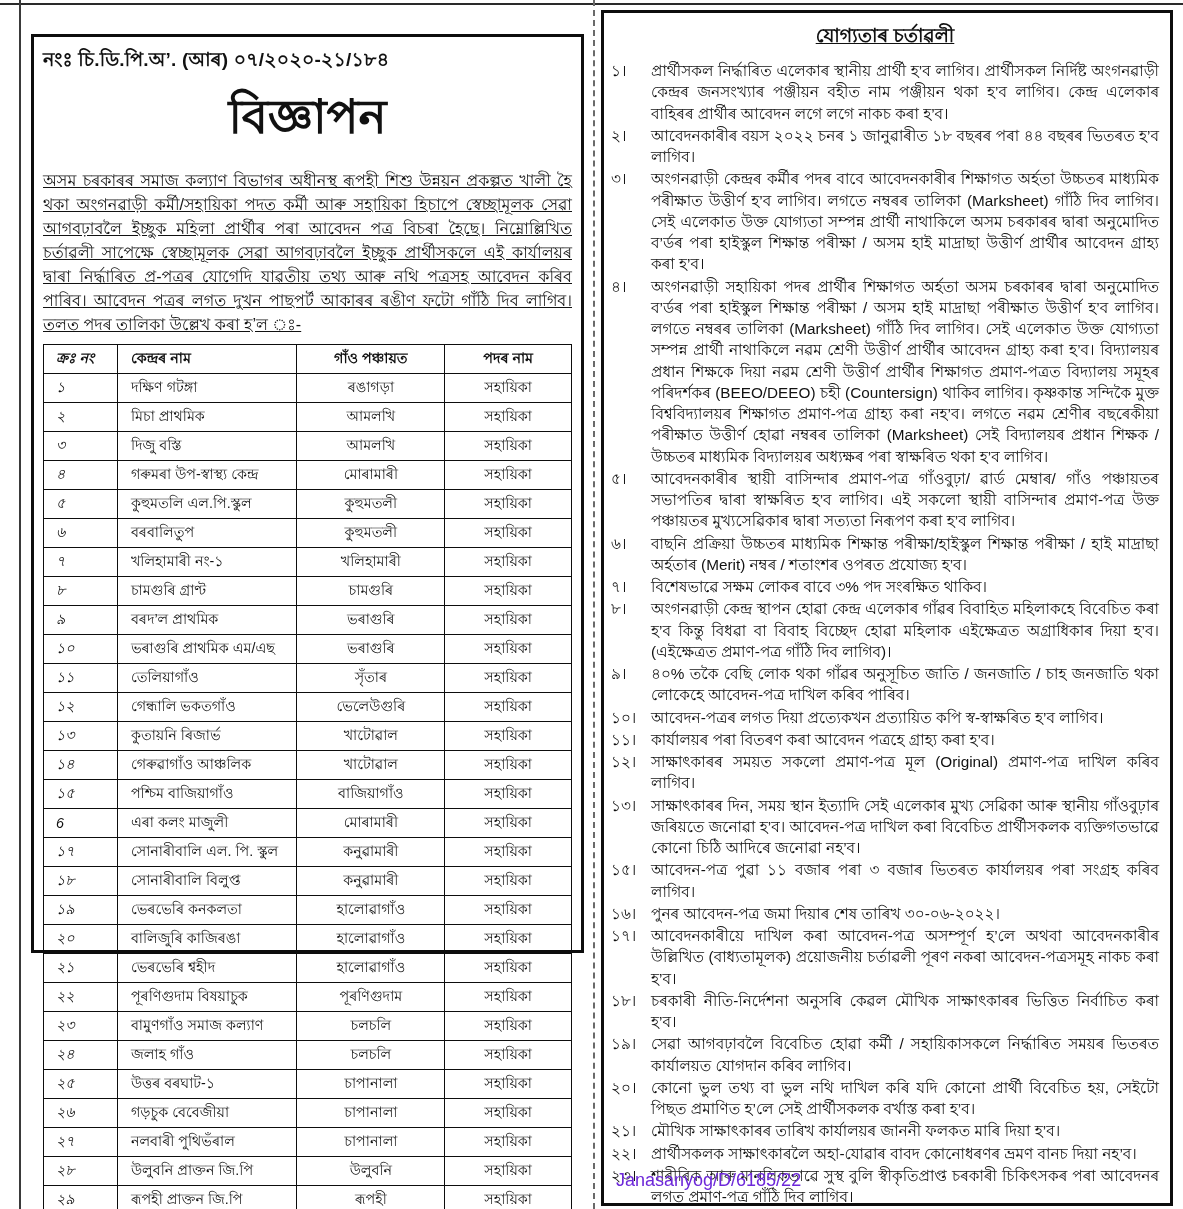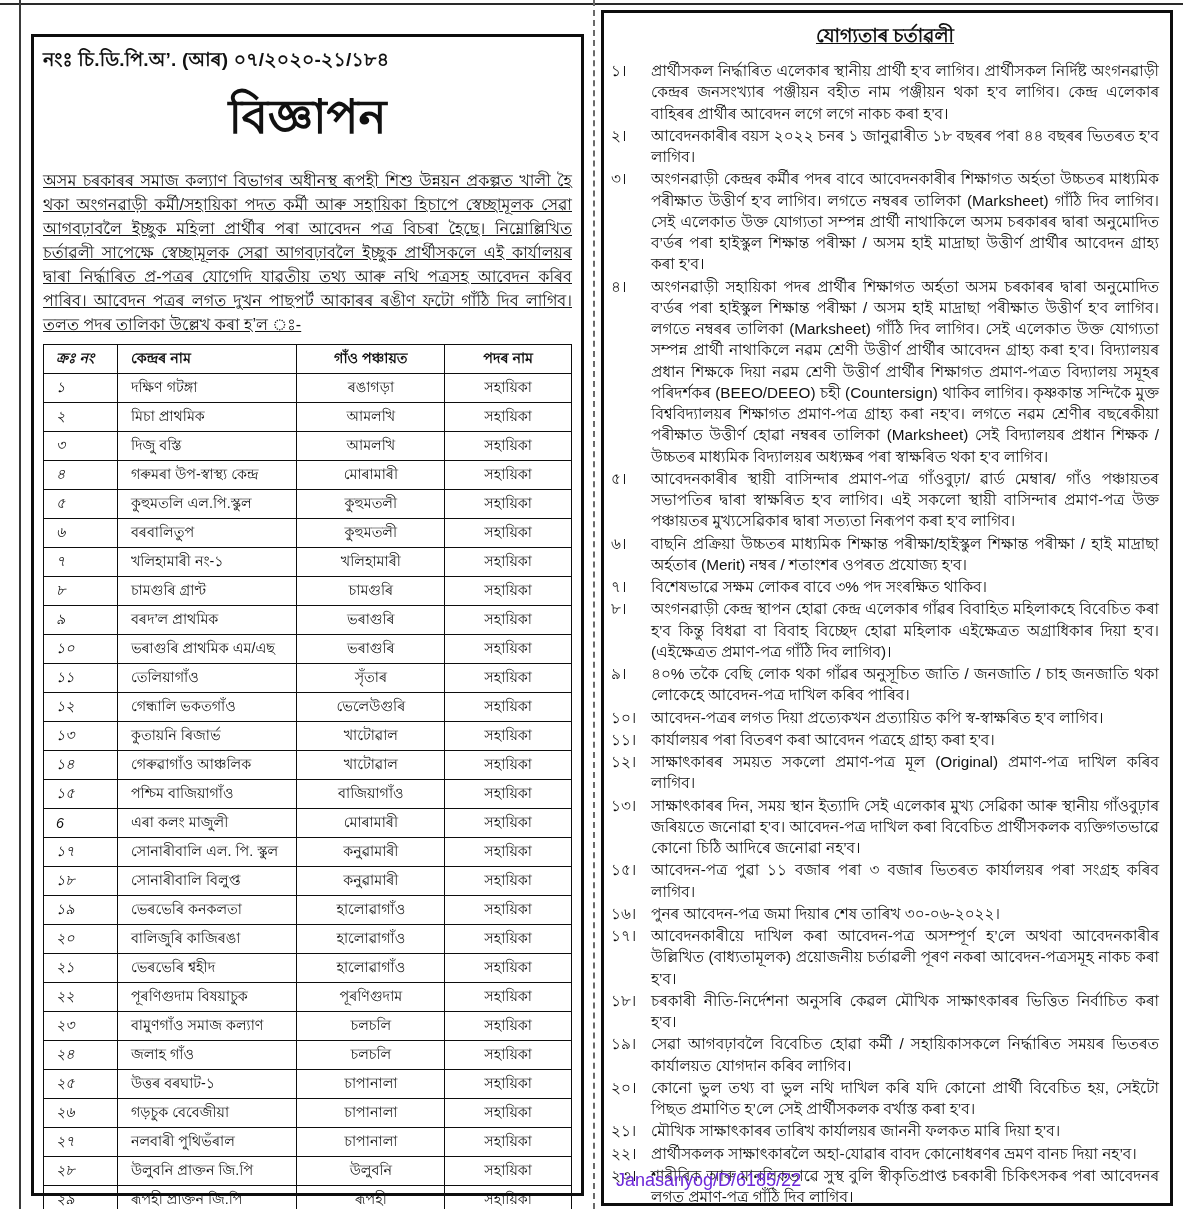--- a/index.html
+++ b/index.html
@@ -7,42 +7,42 @@
     width:1183px; height:1209px; position:relative; overflow:hidden;
     background:#ffffff; color:#111;
     font-family:"Liberation Sans","DejaVu Sans",sans-serif;
   }
   .top-rule { position:absolute; left:0; top:3px; width:1183px; height:2px; background:#2a2a2a; }
   .left-rule { position:absolute; left:19px; top:0; width:2px; height:1209px; background:#3a3a3a; }
   .col-divider { position:absolute; left:593px; top:0; height:1209px; width:0; border-left:2px dashed #6a6a6a; }
 
   
   .left-panel {
-    position:absolute; left:31px; top:34px; width:553px; height:1162px;
+    position:absolute; left:31px; top:34px; width:553px; height:919px;
     border:3px solid #0d0d0d; box-sizing:border-box; padding:8px 9px 0 9px; background:#fff;
   }
   .ref-no { font-size:19px; font-weight:bold; letter-spacing:.2px; }
   .doc-title { text-align:center; font-size:47px; font-weight:bold; margin:4px 0 10px 0;
     font-family:Liberation Mono, monospace; }
   .intro { font-size:16px; line-height:1.5; text-align:justify; margin:0 0 7px 0;text-decoration:underline; }
 
   table.posts { width:100%; border-collapse:collapse; table-layout:fixed; font-size:14.3px; }
   table.posts col.c1{width:14%} table.posts col.c2{width:34%} table.posts col.c3{width:28%} table.posts col.c4{width:24%}
   table.posts th, table.posts td { border:1.6px solid #0d0d0d; padding:2px 4px; height:21.5px; overflow:hidden; white-space:nowrap; }
   table.posts th { font-weight:bold; }
   .cell-sl   { text-align:left; padding-left:12px !important;font-style:italic; }
   .cell-name { text-align:left; padding-left:13px !important; }
   .cell-gp, .cell-post { text-align:center; }
 
   
   .right-panel {
     position:absolute; left:601px; top:10px; width:572px; height:1196px;
     border:3.5px solid #0d0d0d; box-sizing:border-box; padding:6px 11px 6px 7px; background:#fff;
   }
-  .elig-title { text-align:center; font-size:19px; font-weight:bold; text-decoration:underline; margin:2px 0 7px 0;font-family:Liberation Serif, serif; }
+  .elig-title { text-align:center; font-size:19px; font-weight:bold; text-decoration:underline; margin:2px 0 7px 0; }
   ol.elig { list-style:none; margin:0; padding:0; }
   ol.elig li { display:flex; font-size:15.3px; line-height:1.39; margin-bottom:1px; }
   ol.elig .num { flex:0 0 40px; white-space:nowrap; }
   ol.elig .txt { flex:1; text-align:justify; }
   .footer-code { position:absolute; left:12px; bottom:12px; font-size:18px; color:#6d28d9; }
 </style>
 </head>
 <body>
 
 <div class="top-rule"></div>

